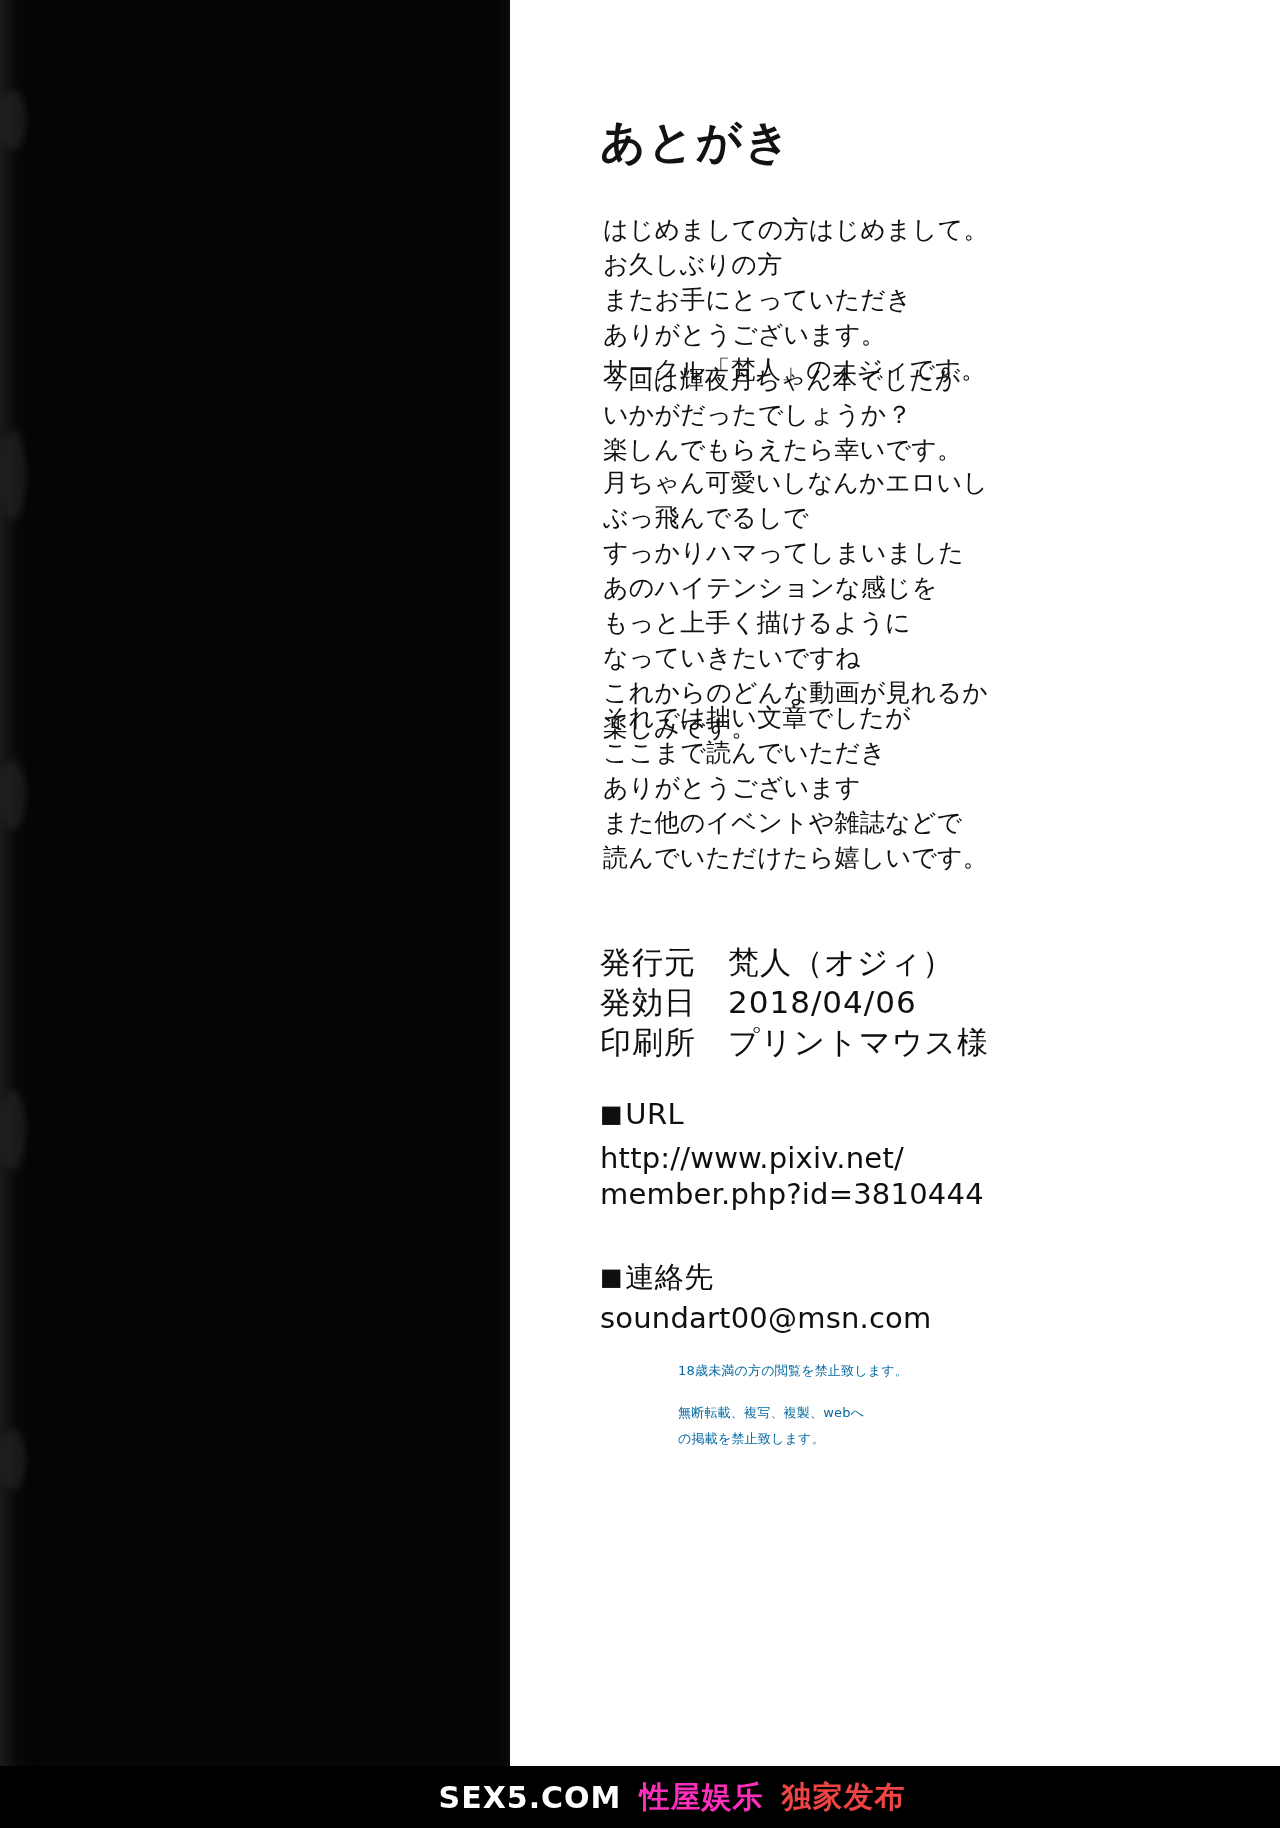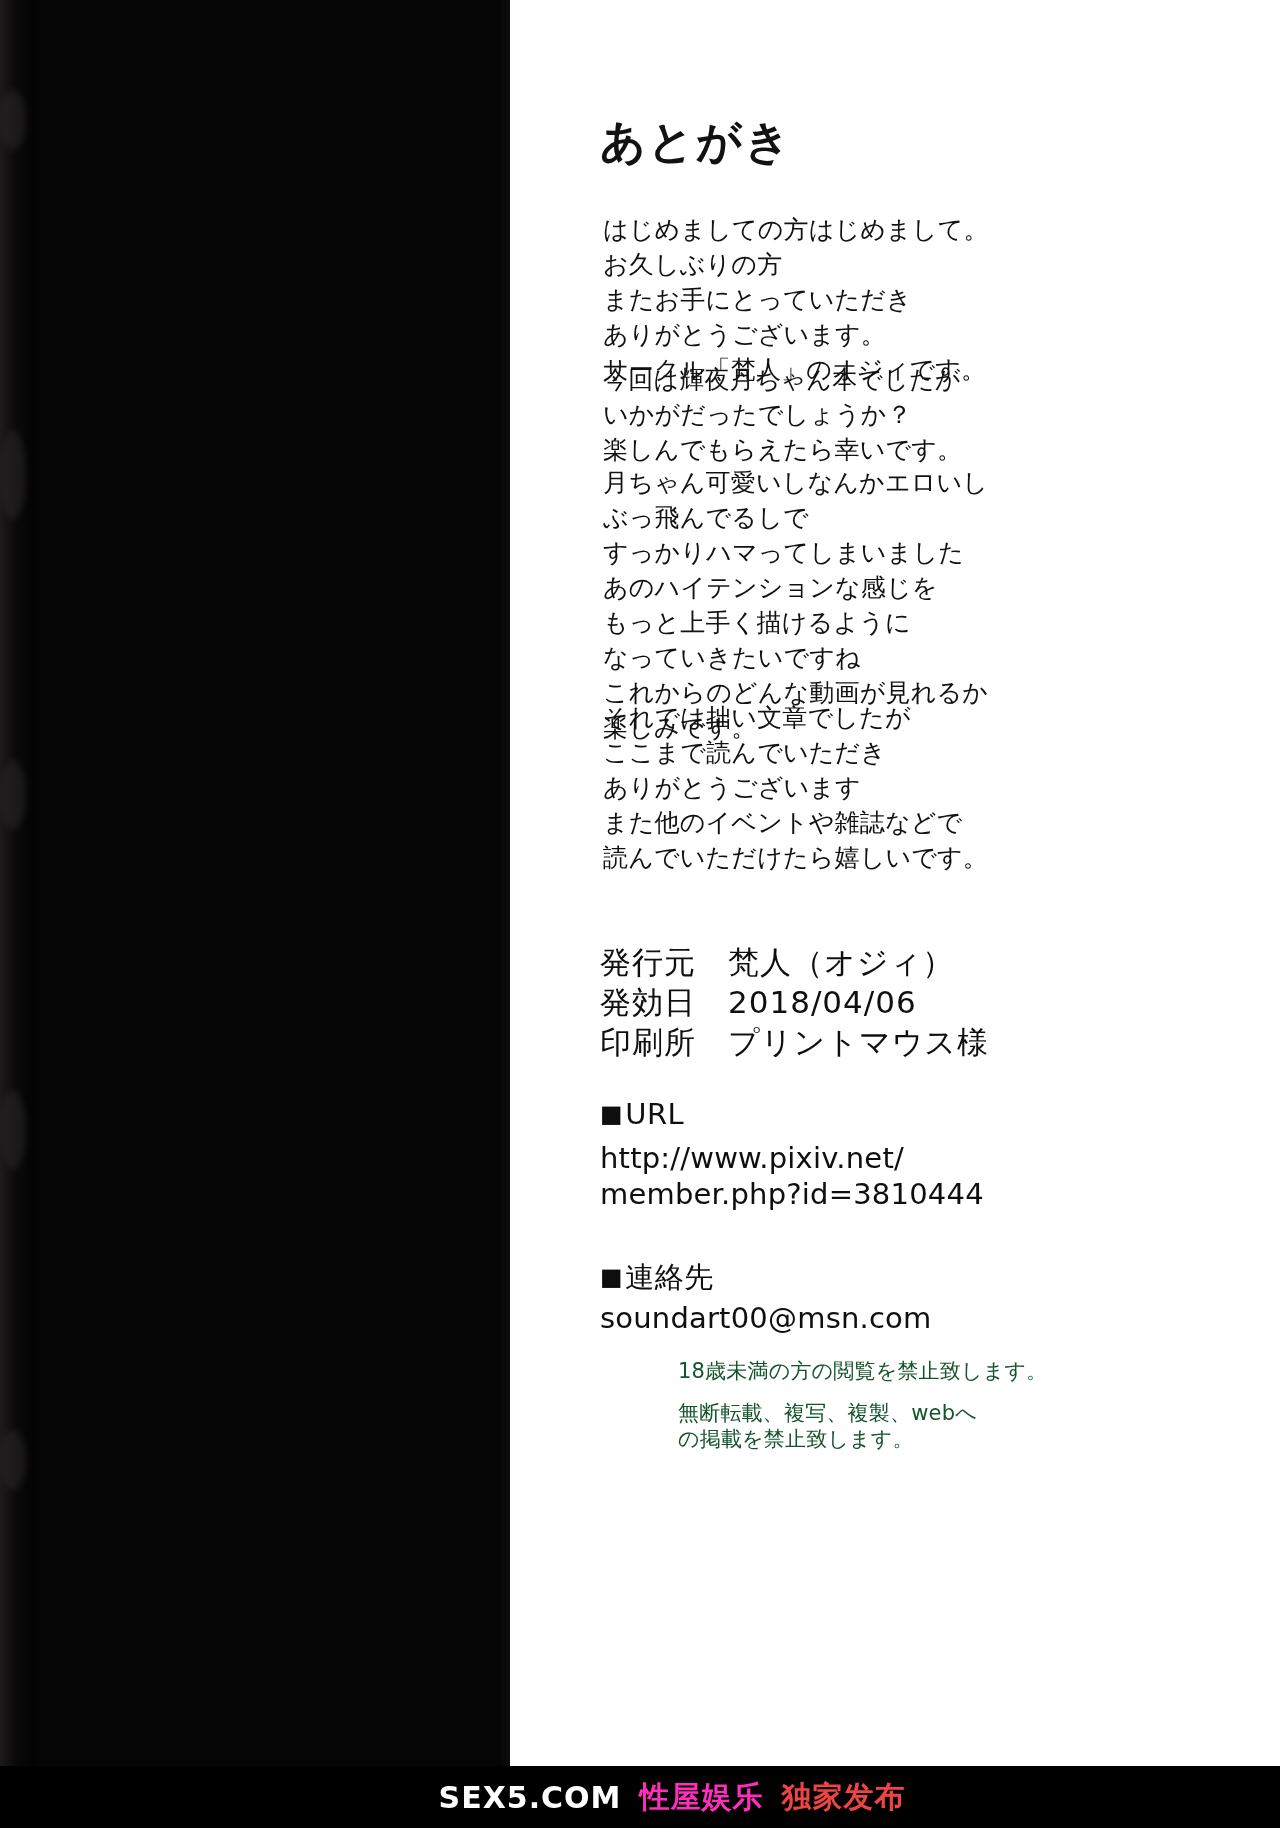--- a/index.html
+++ b/index.html
@@ -117,23 +117,23 @@
     color: #0f0f0f;
     white-space: pre;
     letter-spacing: .2px;
   }
   #url-text { top: 1140px; }
   #contact-text { top: 1300px; }
 
   .notice {
     position: absolute;
     left: 168px;
-    font-size: 21px;
+    font-size: 13px;
     line-height: 26px;
-    color: #14532d;
+    color: #0369a1;
     white-space: pre;
     letter-spacing: .2px;
   }
   #notice-age { top: 1358px; }
   #notice-copy { top: 1400px; }
 
   
   .watermark-bar {
     position: absolute;
     left: 0;

